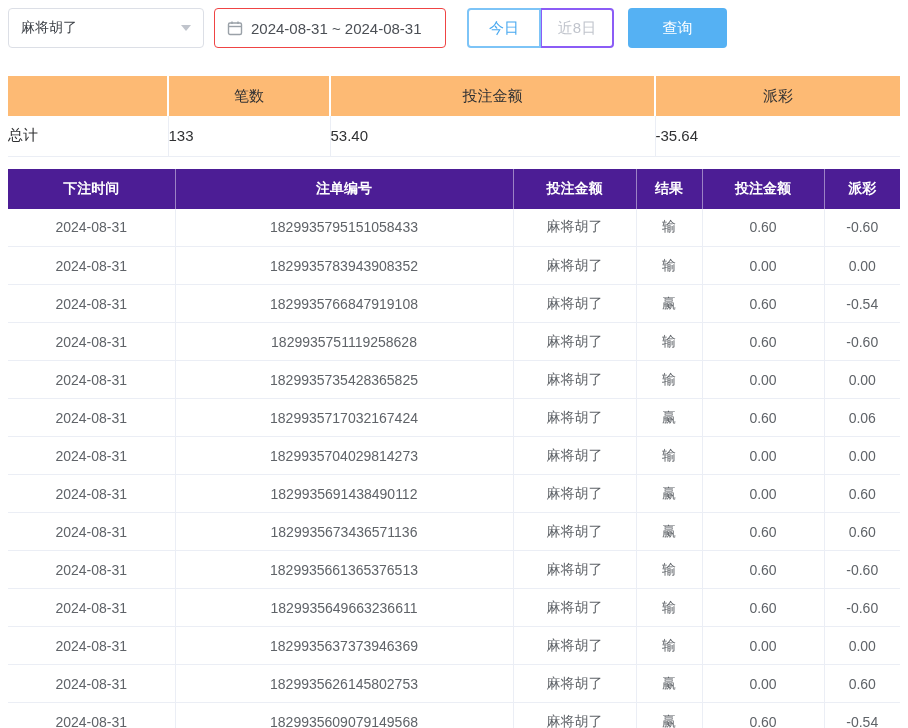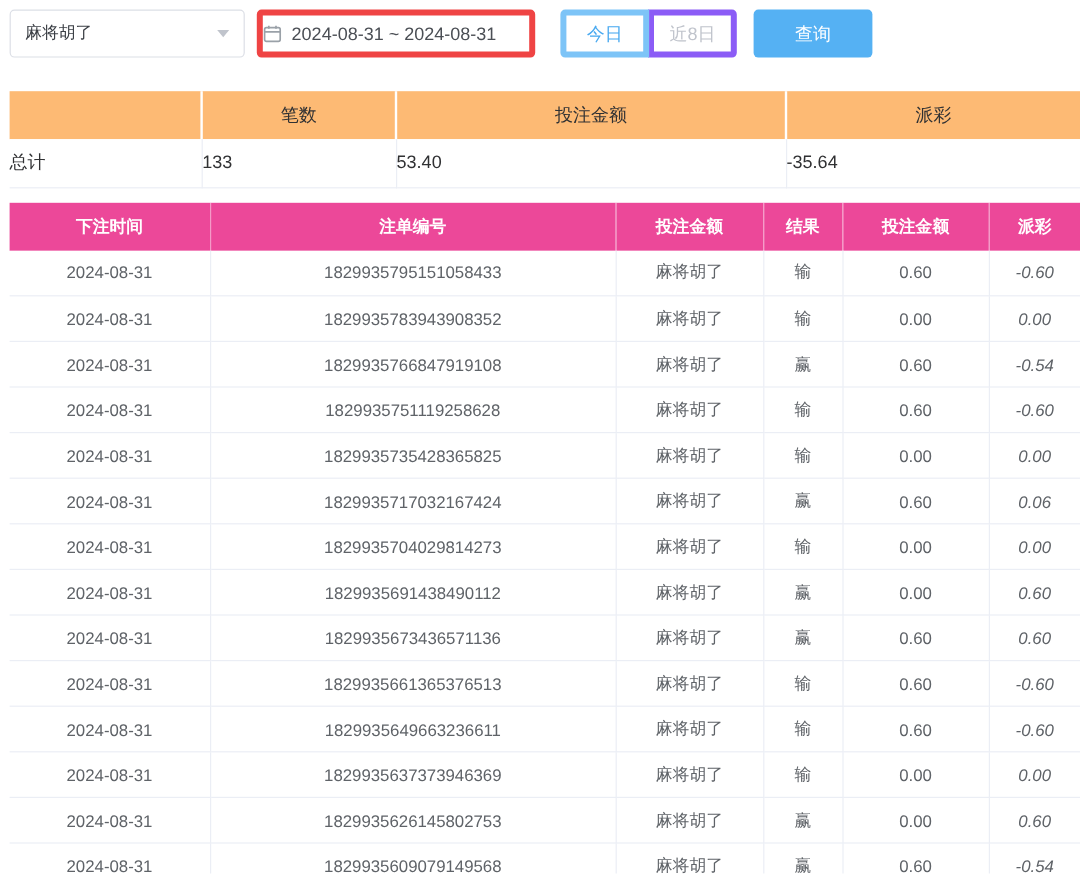--- a/index.html
+++ b/index.html
@@ -16,27 +16,27 @@
     width:196px; height:40px; border:1px solid #dcdfe6; border-radius:4px;
     display:flex; align-items:center; justify-content:space-between;
     padding:0 12px; font-size:14px; color:#3b3f45; cursor:pointer; background:#fff;
   }
   .caret {
     width:0; height:0;
     border-left:5px solid transparent; border-right:5px solid transparent;
     border-top:6px solid #c0c4cc;
   }
   .date-input {
-    width:232px; height:40px; border:5px solid #ef4444; border-radius:4px;
-    display:flex; align-items:center; gap:8px; padding:0 0; margin-left:10px;
+    width:232px; height:40px; border:1px solid #ef4444; border-radius:4px;
+    display:flex; align-items:center; gap:8px; padding:0 12px; margin-left:10px;
     font-size:15px; color:#4b4f55; background:#fff; cursor:pointer; white-space:nowrap;
   }
   .btn-group { display:flex; margin-left:21px; }
   .qbtn {
-    width:74px; height:40px; background:#fff; border:5px solid #8b5cf6;
+    width:74px; height:40px; background:#fff; border:2px solid #8b5cf6;
     font-size:15px; color:#c0c4cc; cursor:pointer; margin-left:-1px;
     font-family:inherit;
   }
   .qbtn:first-child { margin-left:0; border-radius:4px 0 0 4px; }
   .qbtn:last-child { border-radius:0 4px 4px 0; }
   .qbtn.active { border-color:#7dc4f7; color:#49a9f0; position:relative; z-index:1; }
   .query-btn {
     width:99px; height:40px; margin-left:14px; background:#55b1f3; color:#fff;
     border:none; border-radius:4px; font-size:15px; cursor:pointer; font-family:inherit;
   }
@@ -49,29 +49,29 @@
   }
   .summary th:last-child { border-right:none; }
   .summary td {
     height:40px; text-align:left; font-size:15px; color:#303133;
     border-bottom:1px solid #ebeef5; border-right:1px solid #ebeef5; background:#fff;
   }
   .summary td:last-child { border-right:none; }
 
   .bets { margin-top:12px; }
   .bets th {
-    background:#ec4899; color:#fff; height:40px; font-size:14px; font-weight:700;
+    background:#4c1d95; color:#fff; height:40px; font-size:14px; font-weight:700;
     border-right:1px solid rgba(255,255,255,.45); text-align:center;
   }
   .bets th:last-child { border-right:none; }
   .bets td {
     height:38px; text-align:center; font-size:14px; color:#5f6368;
     border-bottom:1px solid #ebeef5; border-right:1px solid #ebeef5; background:#fff;
   }
-  .bets td:last-child { border-right:none;font-style:italic; }
+  .bets td:last-child { border-right:none; }
   .neg { color:#f15656; }
 </style>
 </head>
 <body>
 
 <div class="page">
 
   <div class="toolbar">
     <div class="select">
       <span>麻将胡了</span>

